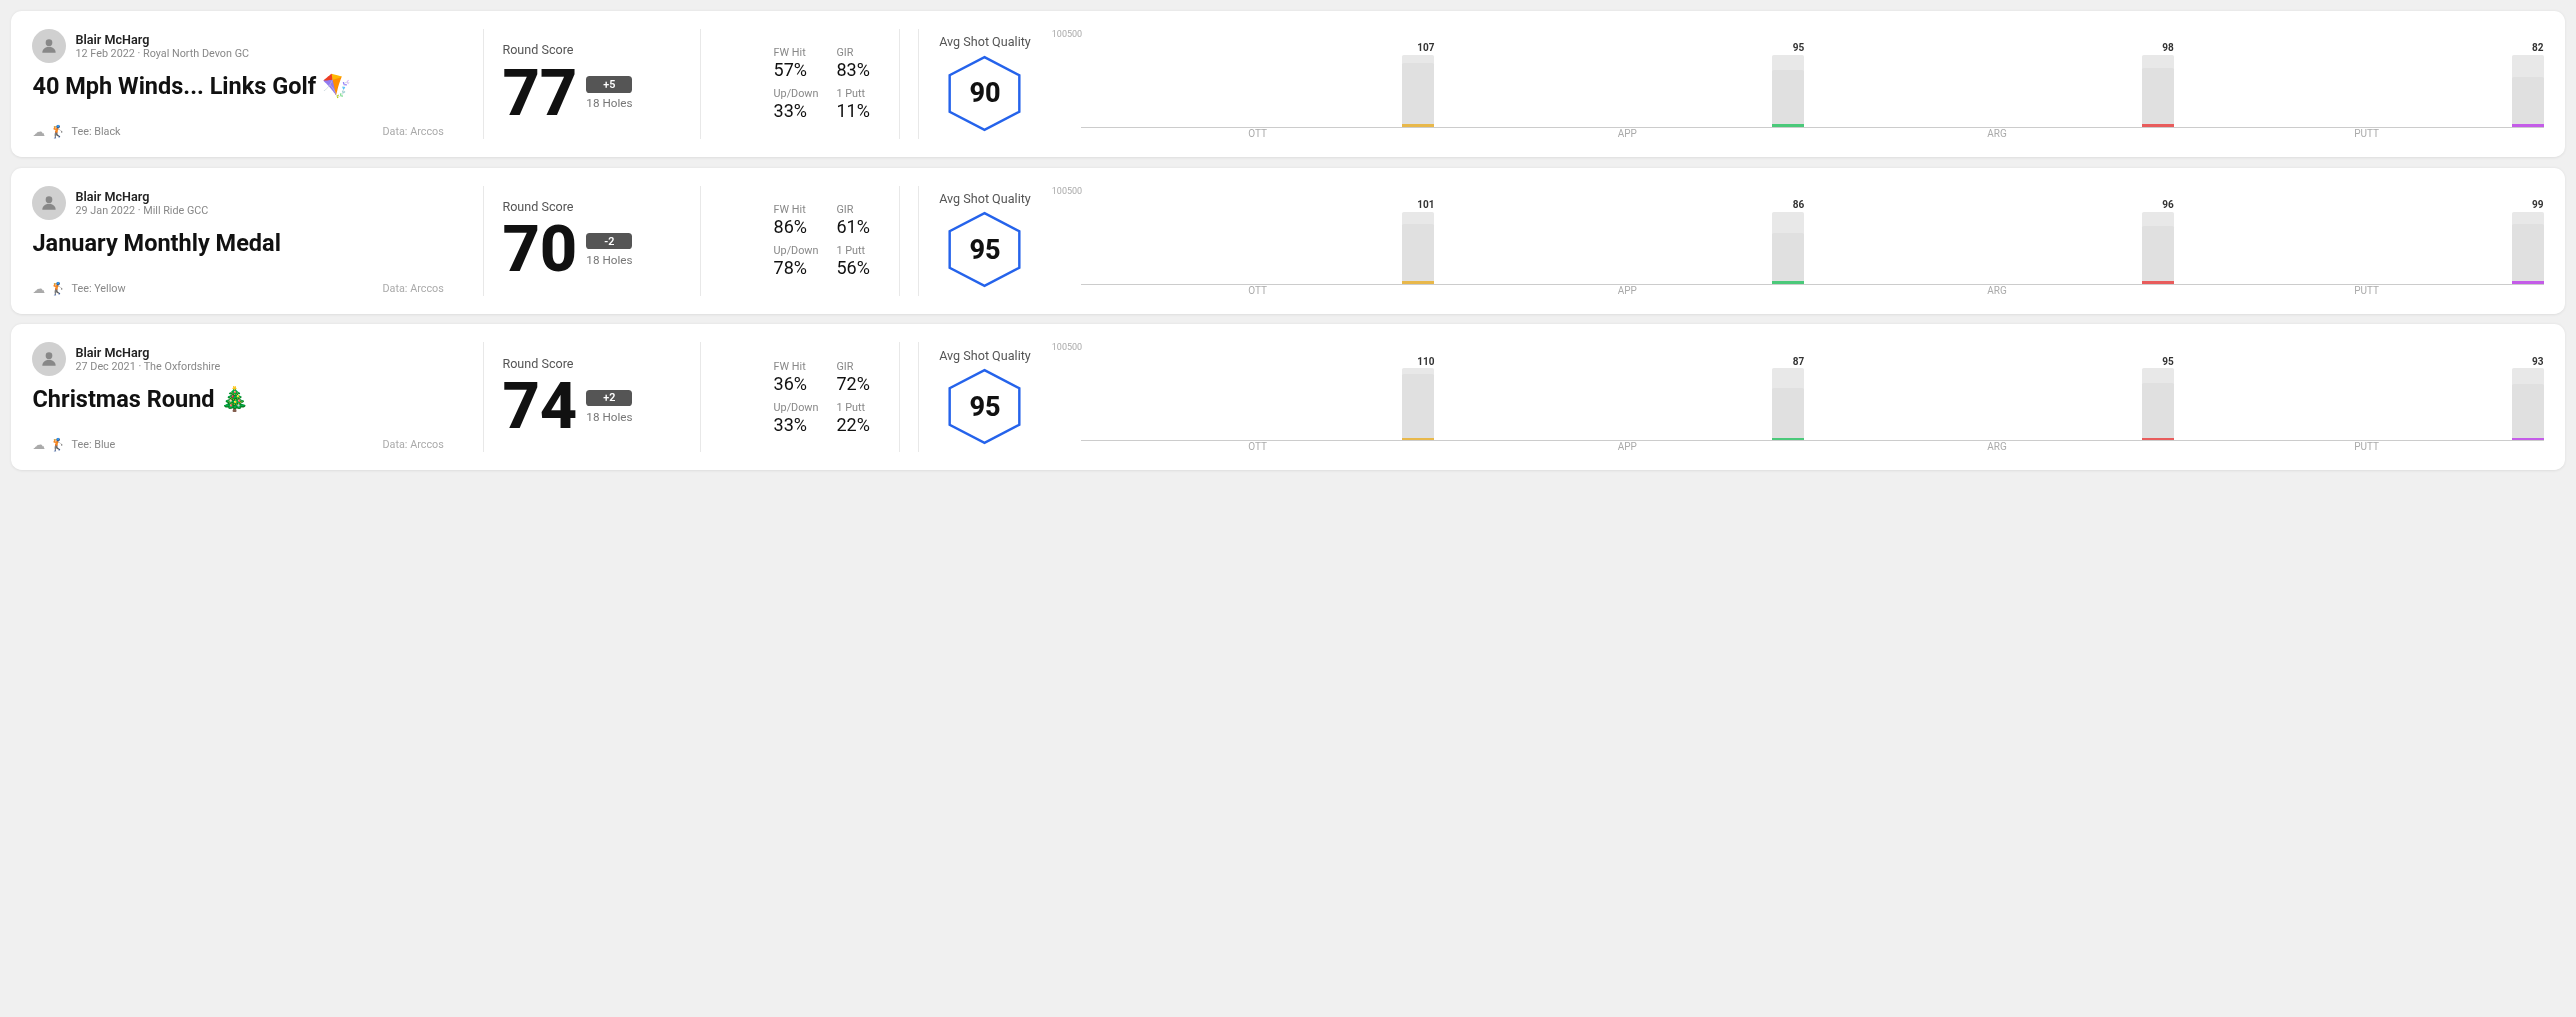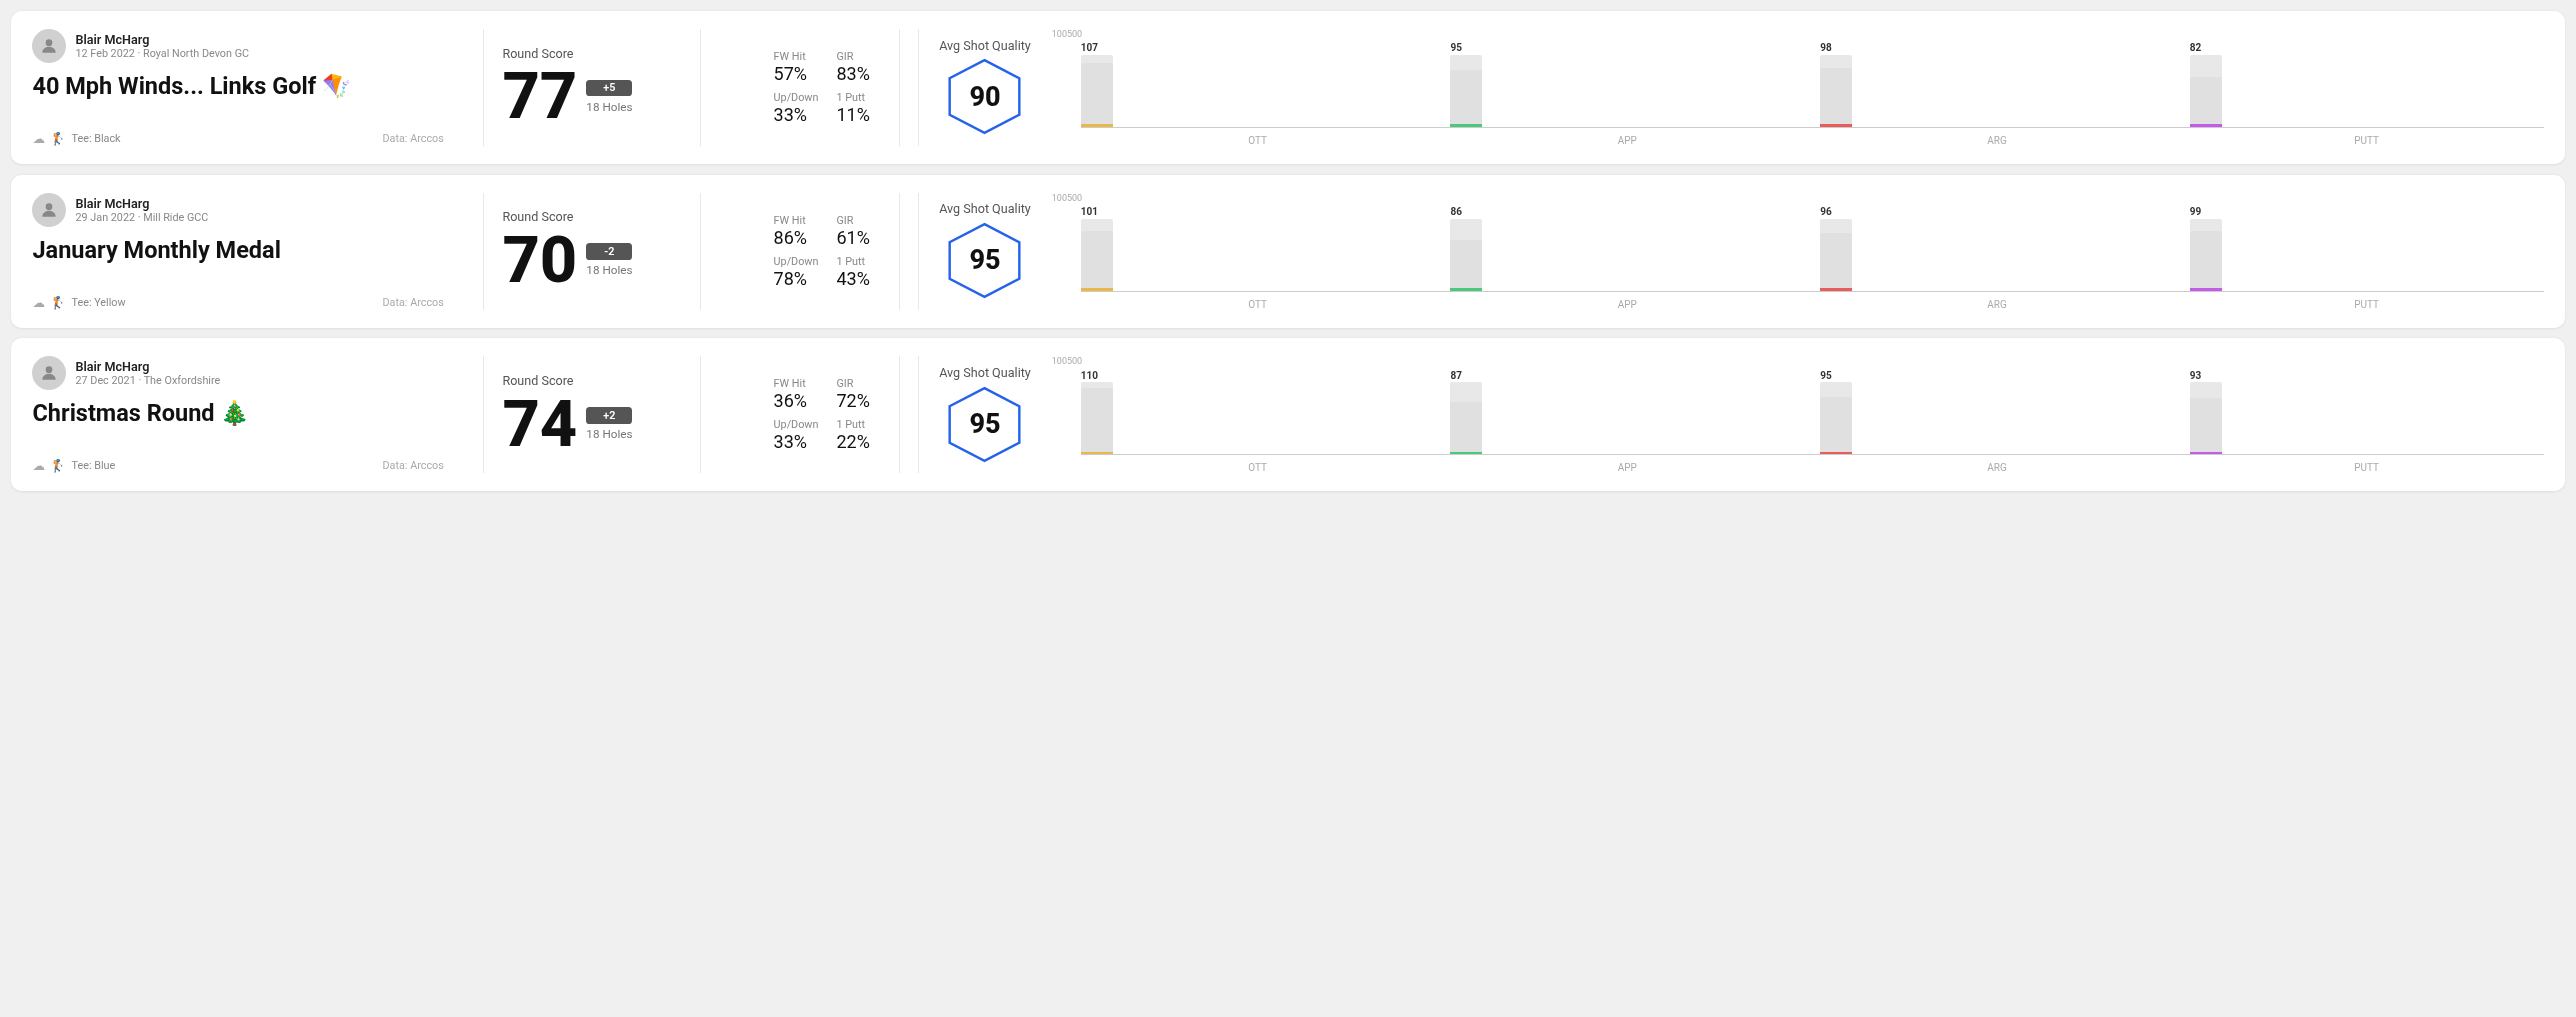--- a/index.html
+++ b/index.html
@@ -193,21 +193,21 @@
       align-items: flex-end;
       gap: 16px;
       height: 99px;
       border-bottom: 0.9px solid #ccc;
       padding-bottom: 0;
       position: relative;
     }
     .bar-group {
       display: flex;
       flex-direction: column;
-      align-items: flex-start;
+      align-items: flex-end;
       gap: 1.8px;
       flex: 1;
     }
     .bar-value-label {
       font-size: 10px;
       font-weight: 700;
       color: #333;
     }
     .bar-container {
       width: 32px;
@@ -238,21 +238,21 @@
       bottom: 0;
       display: flex;
       flex-direction: row;
       justify-content: space-between;
       font-size: 9px;
       color: #aaa;
     }
     .bar-chart-labels {
       display: flex;
       gap: 16px;
-      margin-top: 7px;
+      margin-top: 0;
     }
     .bar-chart-label {
       flex: 1;
       text-align: center;
       font-size: 10px;
       color: #aaa;
     }
     .chart-outer {
       flex: 1;
       padding-left: 32px;
@@ -456,21 +456,21 @@
           <div class="stat-item">
             <div class="stat-label">GIR</div>
             <div class="stat-value">61%</div>
           </div>
           <div class="stat-item">
             <div class="stat-label">Up/Down</div>
             <div class="stat-value">78%</div>
           </div>
           <div class="stat-item">
             <div class="stat-label">1 Putt</div>
-            <div class="stat-value">43%</div>
+            <div class="stat-value">56%</div>
           </div>
         </div>
       </div>
 
       <div class="divider"></div>
 
       <div class="chart-section">
         <div class="hexagon-wrap">
           <span class="hex-label">Avg Shot Quality</span>
 

